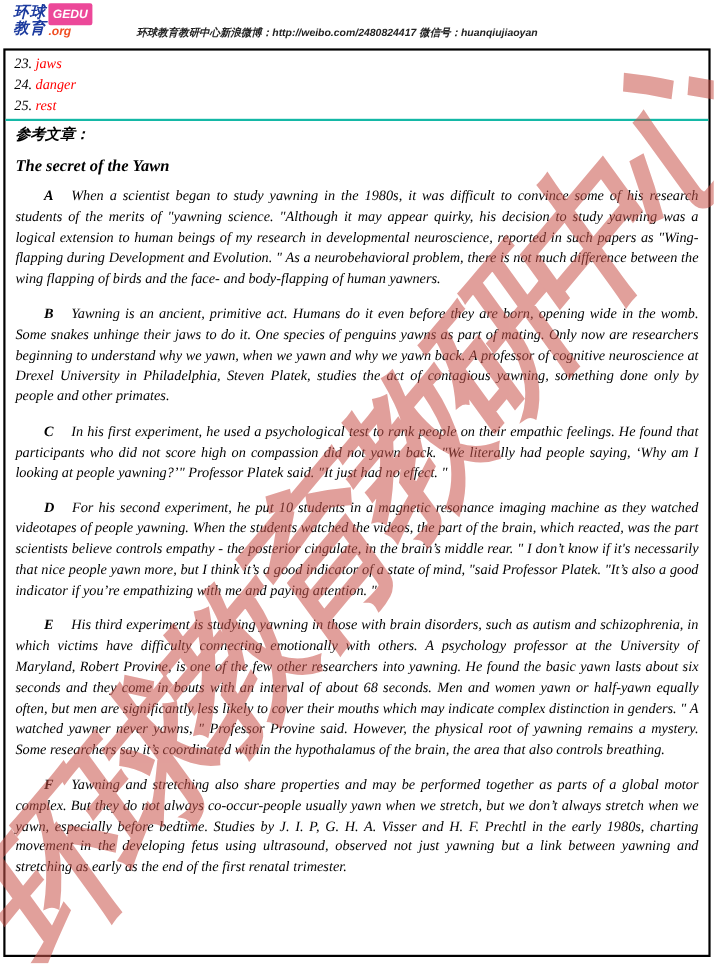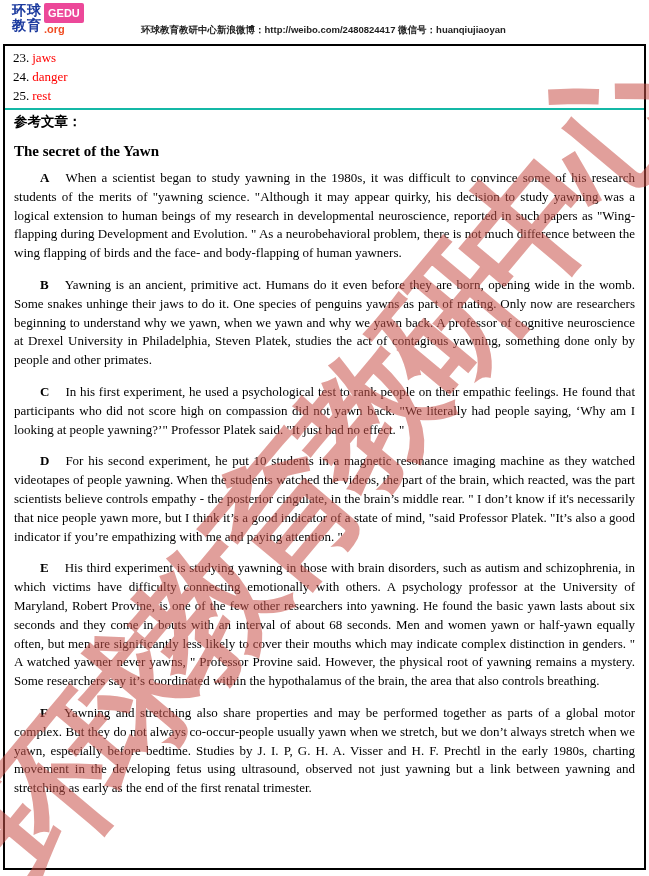--- a/index.html
+++ b/index.html
@@ -4,40 +4,41 @@
 <style>
   * { margin:0; padding:0; box-sizing:border-box; }
   html,body { background:#ffffff; }
   .page {
     position:relative;
     width:649px; height:876px;
     background:#ffffff;
     overflow:hidden;
     font-family:"Liberation Serif", serif;
     color:#000;
+    font-style:italic;
   }
   
   .header {
     position:absolute; top:0; left:0; right:0; height:44px;
     background:#fff;
   }
   .logo { position:absolute; left:12px; top:3px; display:flex; align-items:flex-start; }
   .logo-cn {
     font-family:"Liberation Sans", sans-serif;
     font-weight:bold; color:#1b3a9e; font-size:14px; line-height:15px;
     letter-spacing:1px;
   }
   .logo-right { margin-left:2px; font-family:"Liberation Sans", sans-serif; }
   .gedu-badge {
     display:block; background:#ec4899; color:#fff; font-weight:bold;
     font-size:11px; line-height:14px; padding:3px 4px; border-radius:2px;
   }
   .org-txt { display:block; color:#f04e23; font-weight:bold; font-size:11px; line-height:13px; }
   .weibo-line {
-    position:absolute; left:141px; top:24px;
+    position:absolute; left:124px; top:24px;
     font-family:"Liberation Sans", sans-serif;
     font-size:9.5px; font-weight:bold; color:#222; white-space:nowrap;
   }
   
   .doc-box {
     position:absolute; top:44px; left:3px; right:3px; bottom:6px;
     border:2px solid #000;
     background:transparent;
   }
   .answers { padding:2px 8px 3px 8px; font-size:13px; line-height:19px; }

